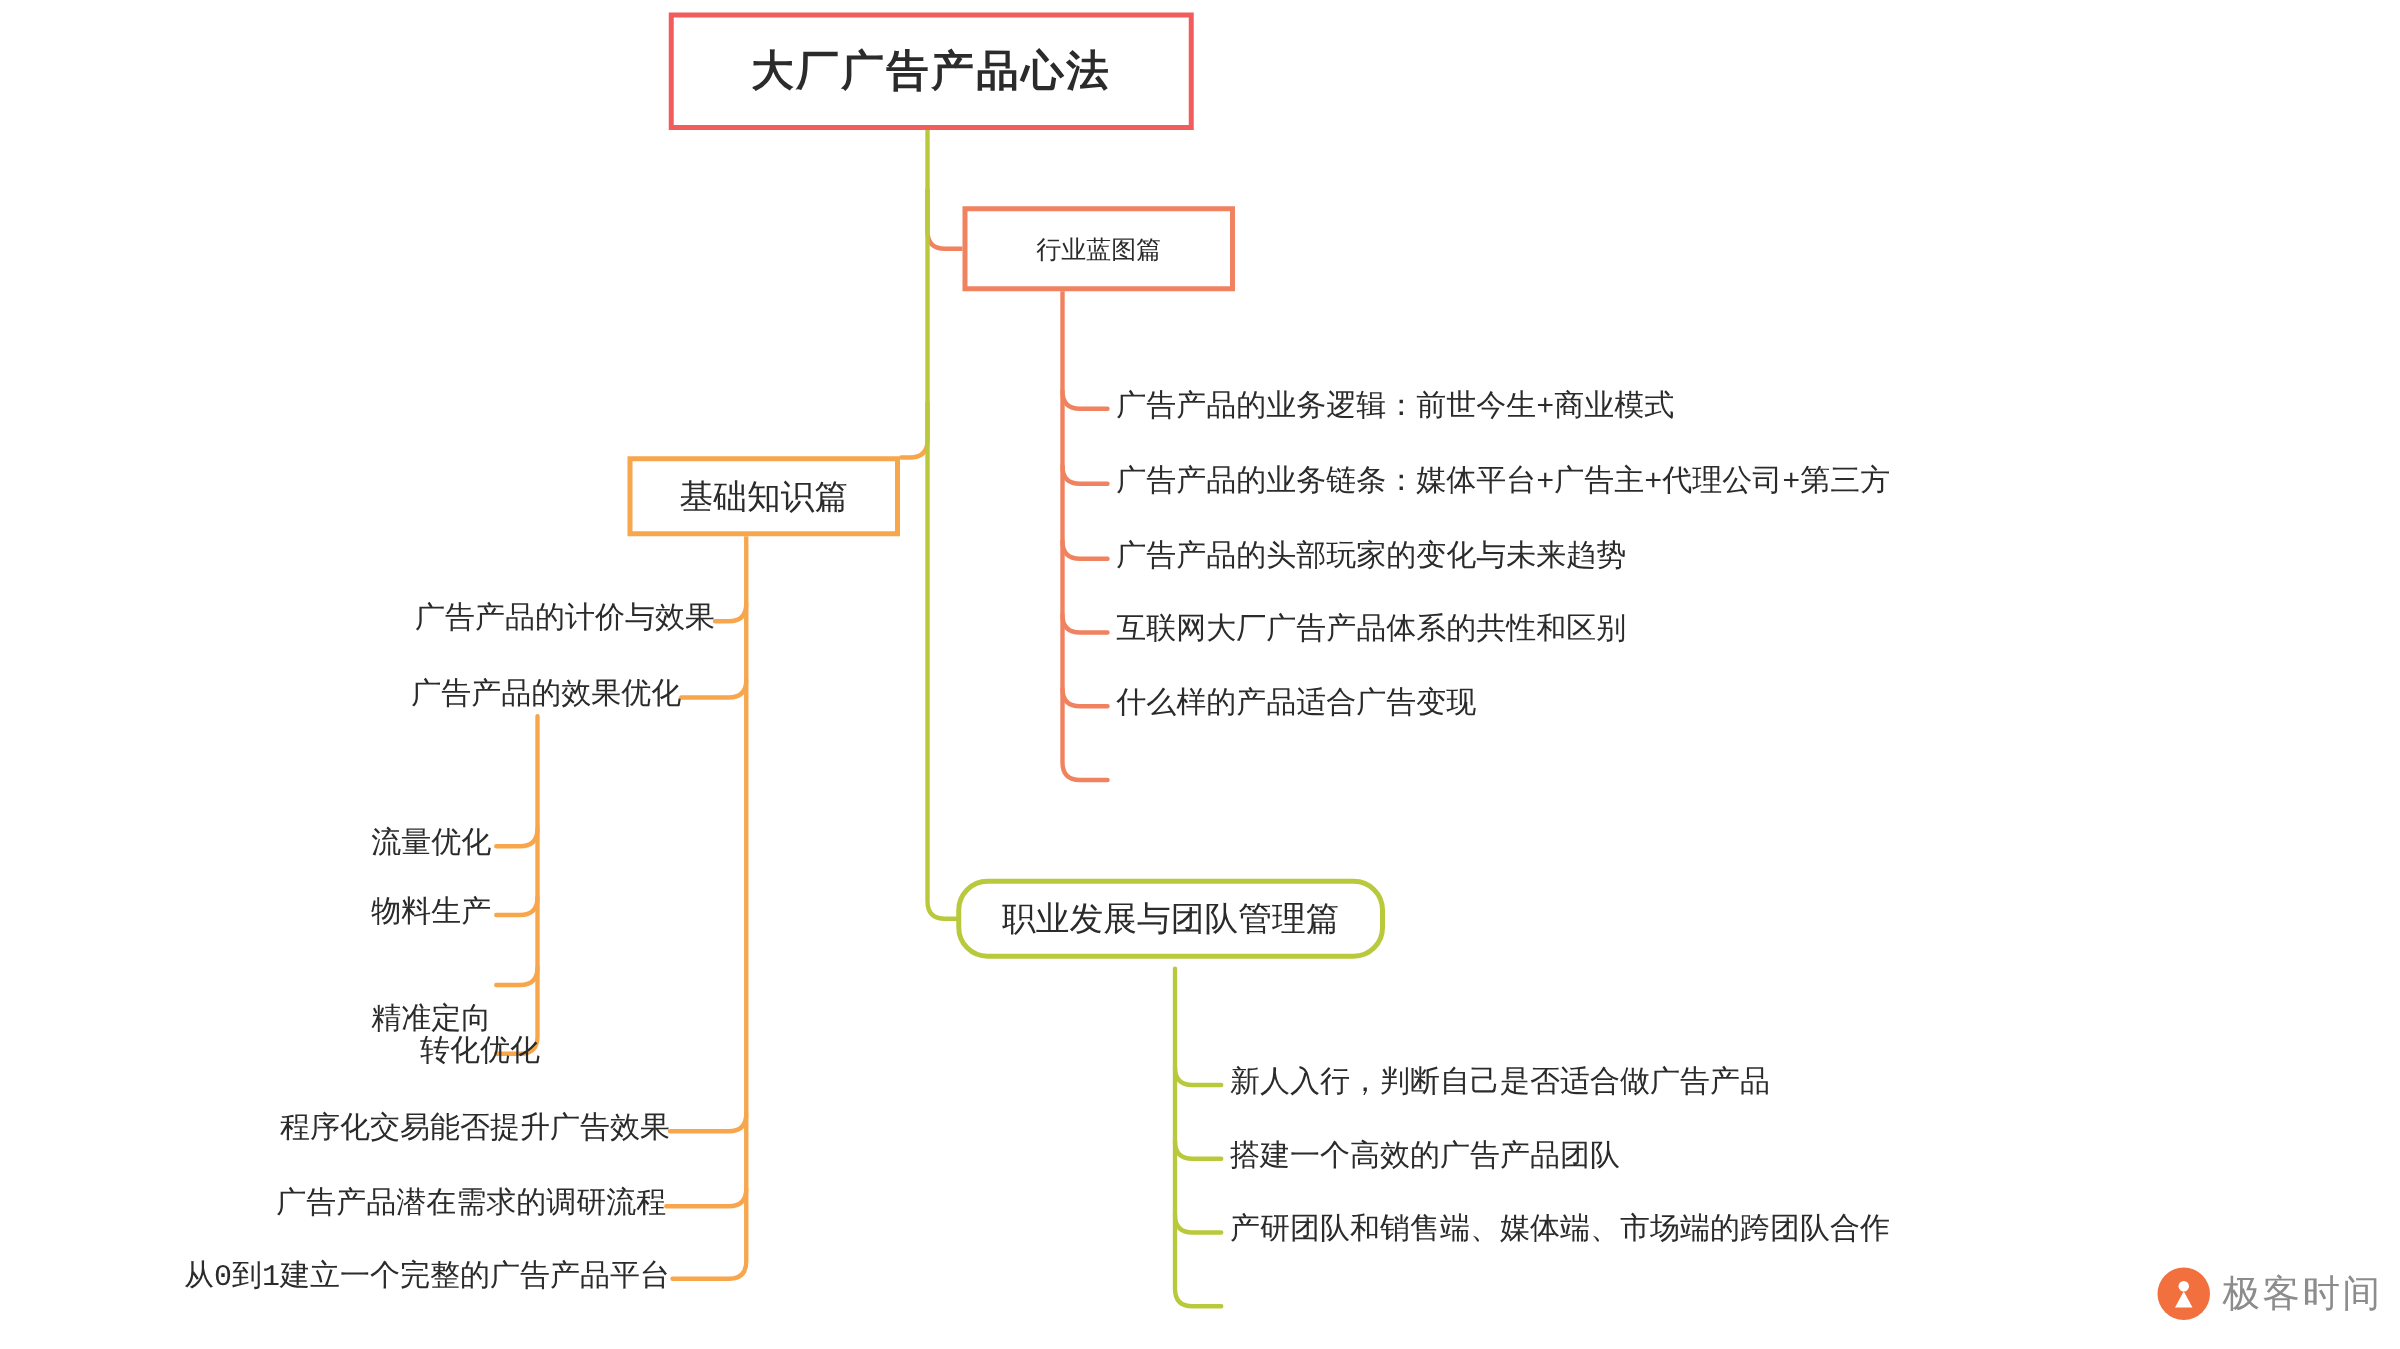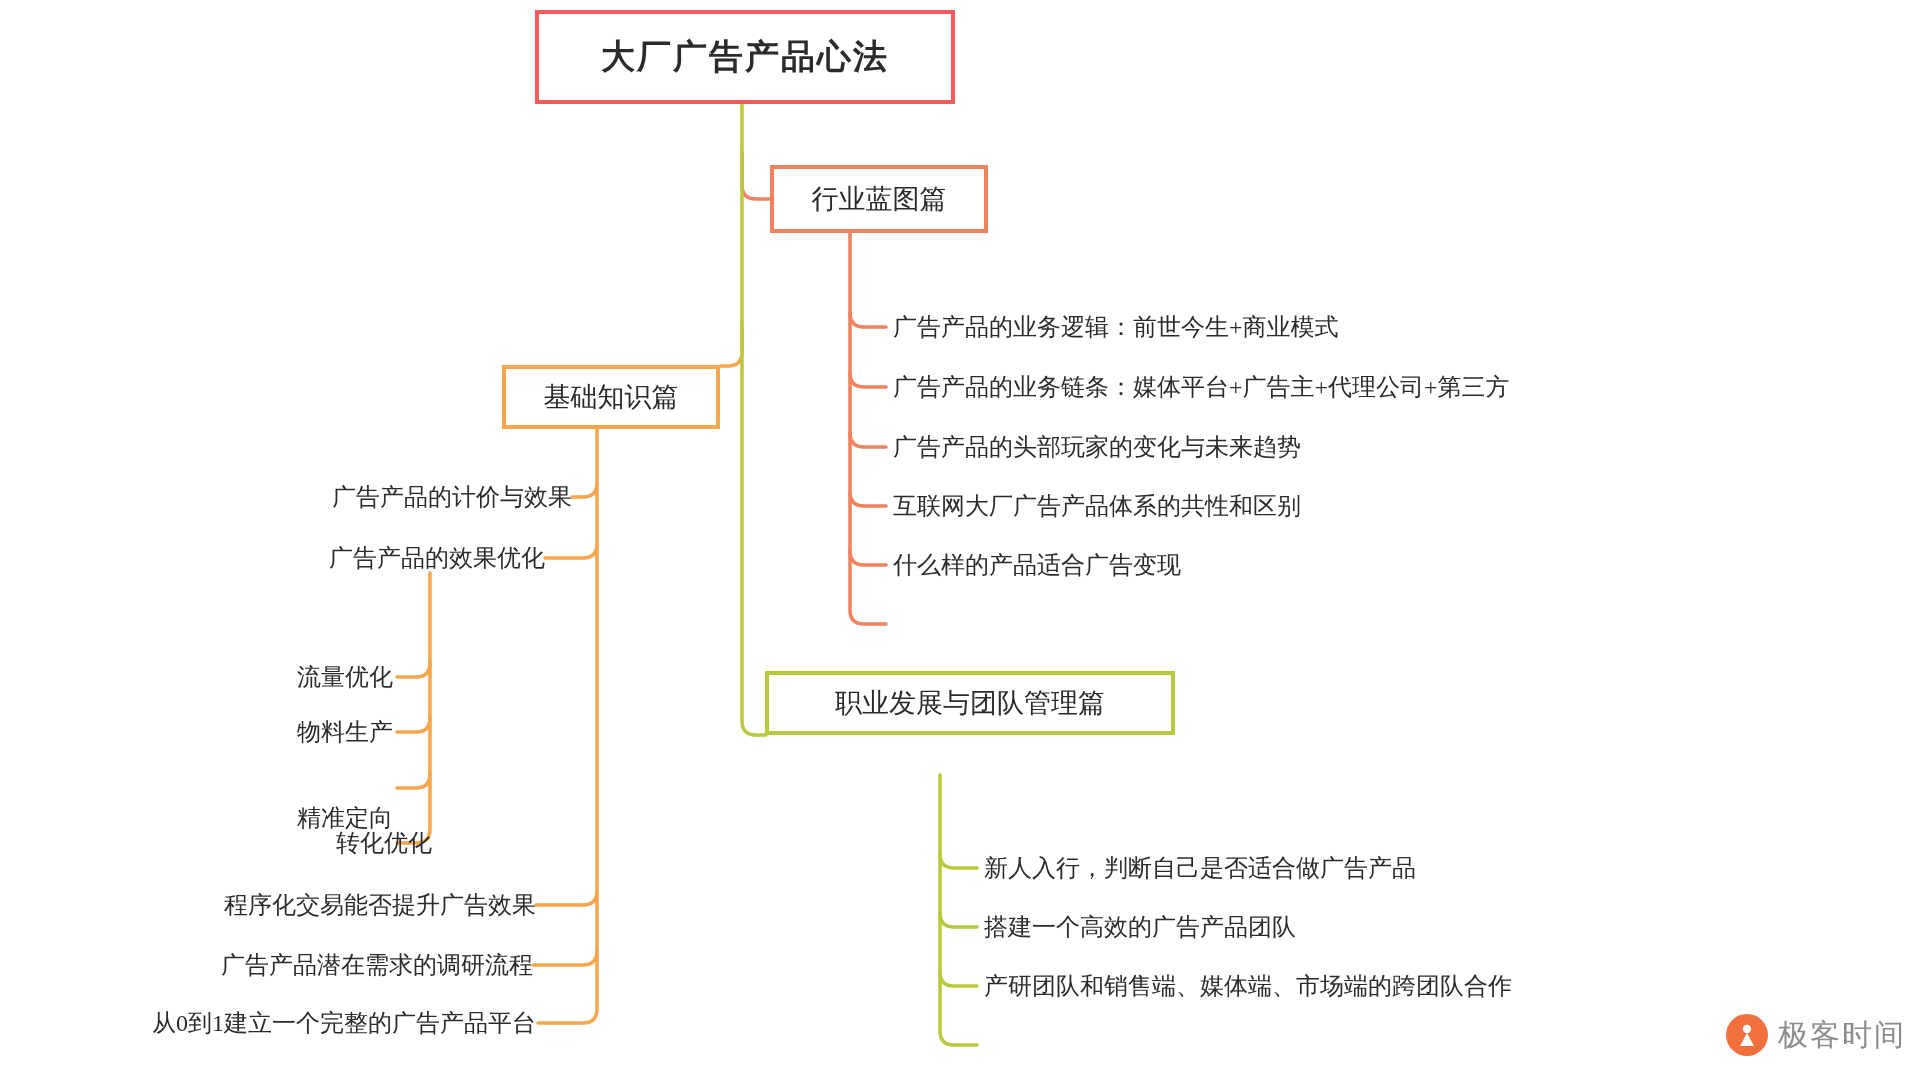--- a/index.html
+++ b/index.html
@@ -1,30 +1,30 @@
 <!DOCTYPE html>
 <html style="--red: #f25c5c; --salmon: #f0825f; --orange: #f7a64c; --olive: #b9c93c; --text: #2b2b2b; --logo_orange: #f2703d; --logo_gray: #8c8c8c;"><head>
 <meta charset="utf-8">
 <style>
   html,body{margin:0;padding:0;background:#fff;}
   #canvas{
     position:relative;width:1920px;height:1079px;background:#ffffff;overflow:hidden;
-    font-family:Liberation Serif, serif;color:var(--text,#2b2b2b);
+    font-family:Liberation Mono, monospace;color:var(--text,#2b2b2b);
   }
   #wires{position:absolute;left:0;top:0;width:1920px;height:1079px;}
   .node{
     position:absolute;background:#fff;display:flex;align-items:center;justify-content:center;
     box-sizing:border-box;white-space:nowrap;
   }
   .node::after{
     content:"";position:absolute;left:7px;top:9px;width:100%;height:100%;
     border:3px solid;border-color:inherit;z-index:-1;box-sizing:border-box;
   }
   .node-root{border:4px solid var(--red);border-color:var(--red);font-size:34px;font-weight:600;letter-spacing:2px;}
-  .node-industry{border:4px solid var(--salmon);border-color:var(--salmon);font-size:27px;font-weight:500;}
+  .node-industry{border:4px solid var(--salmon);border-color:var(--salmon);font-size:20px;font-weight:500;}
   .node-basics{border:4px solid var(--orange);border-color:var(--orange);font-size:27px;font-weight:500;margin-top:30px;}
   .node-career{border:4px solid var(--olive);border-color:var(--olive);font-size:27px;font-weight:500;}
   .leaf{
     position:absolute;font-size:24px;font-weight:500;white-space:nowrap;
     transform:translateY(-50%);line-height:1.2;
   }
   .leaf.r{text-align:right;}
   #logo{position:absolute;left:1726px;top:1014px;display:flex;align-items:center;gap:10px;}
   #logo .bubble{
     width:42px;height:42px;border-radius:50%;background:var(--logo_orange);
@@ -88,21 +88,21 @@
   <div class="leaf r" style="right:1348px;top:497px;">广告产品的计价与效果</div>
   <div class="leaf r" style="right:1375px;top:558px;">广告产品的效果优化</div>
   <div class="leaf r" style="right:1527px;top:677px;">流量优化</div>
   <div class="leaf r" style="right:1527px;top:732px;">物料生产</div>
   <div class="leaf r" style="right:1527px;top:788px;margin-top:30px;">精准定向</div>
   <div class="leaf r" style="right:1488px;top:843px;">转化优化</div>
   <div class="leaf r" style="right:1384px;top:905px;">程序化交易能否提升广告效果</div>
   <div class="leaf r" style="right:1387px;top:965px;">广告产品潜在需求的调研流程</div>
   <div class="leaf r" style="right:1384px;top:1023px;">从0到1建立一个完整的广告产品平台</div>
 
-  <div class="node node-career" style="left:765px;top:671px;width:410px;height:64px;">
+  <div class="node node-career" style="left:765px;top:703px;width:343px;height:64px;border-radius:25px;">
     <span>职业发展与团队管理篇</span>
   </div>
   <div class="leaf" style="left:984px;top:868px;">新人入行，判断自己是否适合做广告产品</div>
   <div class="leaf" style="left:984px;top:927px;">搭建一个高效的广告产品团队</div>
   <div class="leaf" style="left:984px;top:986px;">产研团队和销售端、媒体端、市场端的跨团队合作</div>
 
   <div id="logo">
     <span class="bubble">
       <svg width="26" height="26" viewBox="0 0 26 26">
         <circle cx="13" cy="7" r="4.2" fill="#ffffff"></circle>

